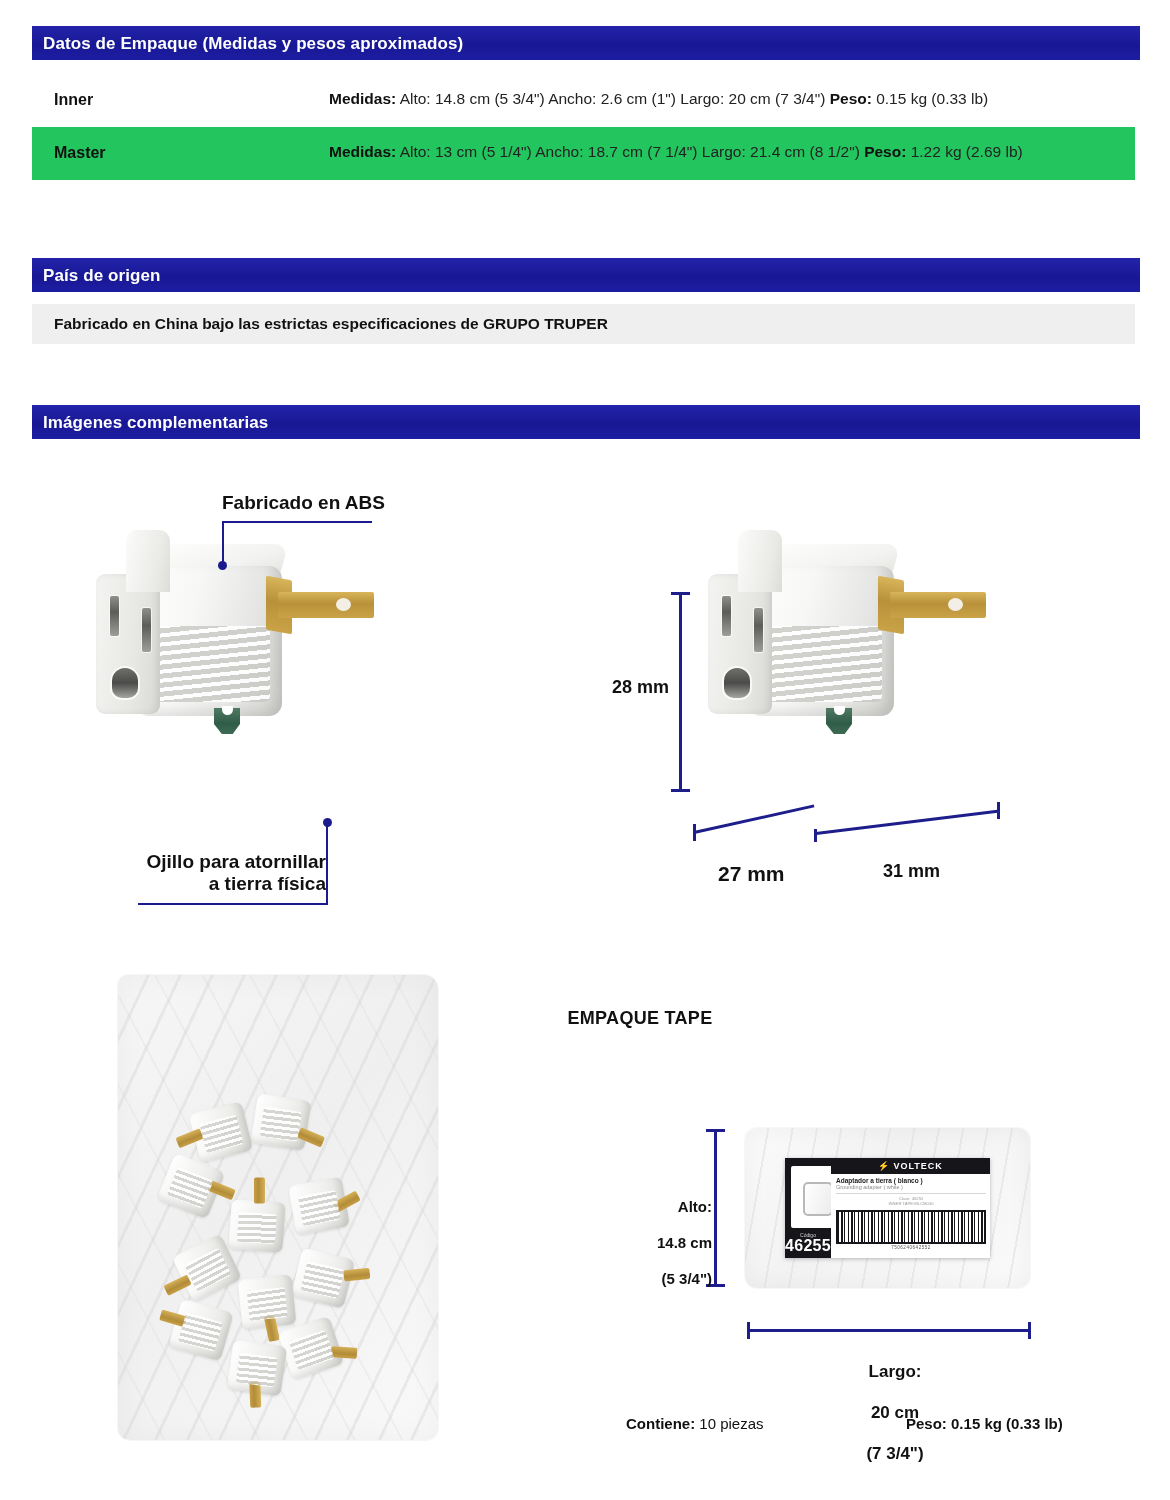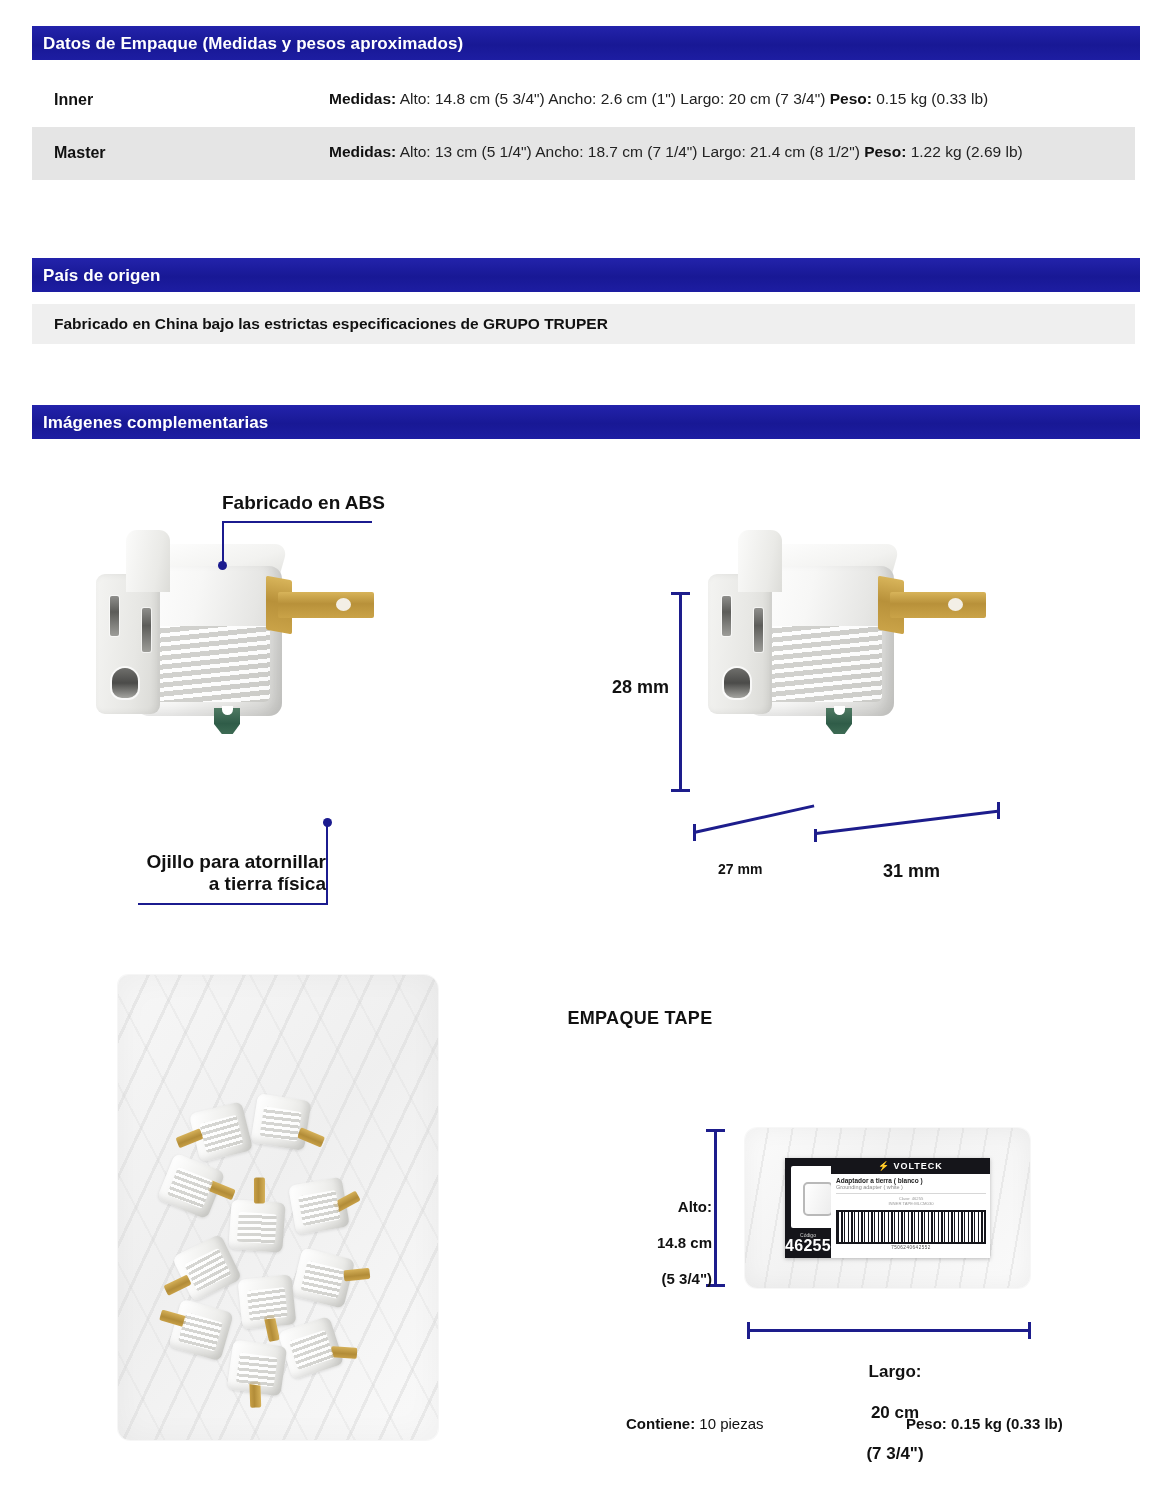--- a/index.html
+++ b/index.html
@@ -62,21 +62,21 @@
   }
   .pack-table td.rowlabel {
     width: 255px;
     font-weight: bold;
     font-size: 16px;
     padding-left: 22px;
     vertical-align: middle;
     color: #111;
   }
   .pack-table tr.row-odd td { background: #ffffff; }
-  .pack-table tr.row-even td { background: #e5e5e5; }
+  .pack-table tr.row-even td { background: #22c55e; }
   .pack-table b { font-weight: bold; color: #111; }
 
   
   .origin-strip {
     position: absolute;
     left: 32px;
     width: 1103px;
     height: 40px;
     background: #efefef;
     display: flex;
@@ -445,21 +445,21 @@
     <div class="dim-line" style="left:679px; top:592px; width:3px; height:200px;"></div>
     <div class="dim-cap" style="left:671px; top:592px; width:19px; height:3px;"></div>
     <div class="dim-cap" style="left:671px; top:789px; width:19px; height:3px;"></div>
     <div class="dim-text" style="left:606px; top:677px; font-size:18px;">28 mm</div>
 
     <div class="dim-line" style="left:694px; top:831px; width:123px; height:3px; transform: rotate(-12.5deg); transform-origin: left center;"></div>
     <div class="dim-line" style="left:816px; top:832px; width:185px; height:3px; transform: rotate(-7deg); transform-origin: left center;"></div>
     <div class="dim-cap" style="left:693px; top:824px; width:3px; height:17px;"></div>
     <div class="dim-cap" style="left:814px; top:829px; width:3px; height:13px;"></div>
     <div class="dim-cap" style="left:997px; top:802px; width:3px; height:17px;"></div>
-    <div class="dim-text" style="left:712px; top:861px; font-size:14px;">27 mm</div>
+    <div class="dim-text" style="left:712px; top:861px; font-size:21px;">27 mm</div>
     <div class="dim-text" style="left:877px; top:861px; font-size:18px;">31 mm</div>
 
     <div class="bag">
       <div class="crinkle"></div>
       <div class="mini" style="left:76px; top:132px; transform:rotate(-14deg);">
           <span class="mprong" style="left:-18px; top:18px; transform:rotate(-8deg);"></span>
         </div>
       <div class="mini" style="left:136px; top:122px; transform:rotate(9deg);">
           <span class="mprong" style="left:46px; top:30px; transform:rotate(14deg);"></span>
         </div>

